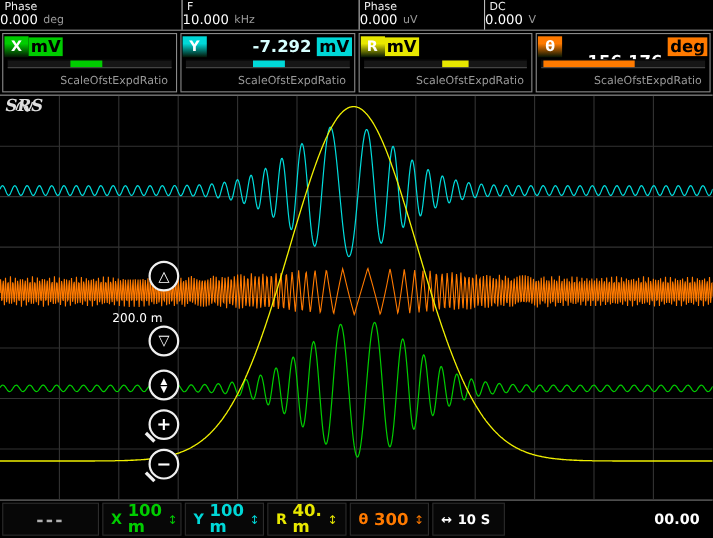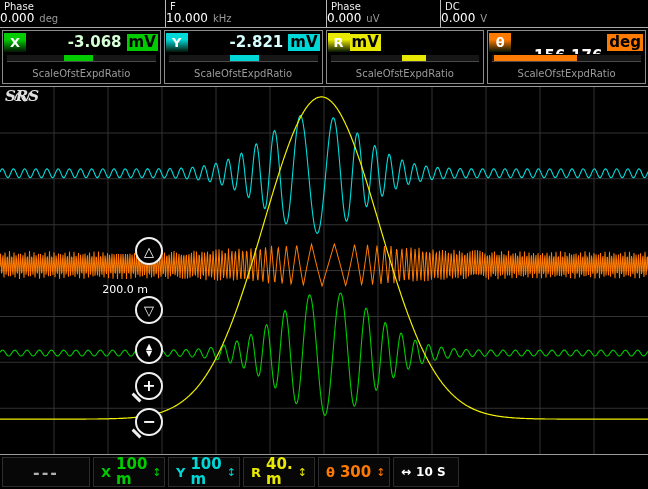--- a/index.html
+++ b/index.html
@@ -18,21 +18,21 @@
 
   
   .chrow{height:58px;display:flex;gap:3px;padding:2px;background:#000}
   .chbox{flex:1;border:1px solid #8a8a8a;background:#000;display:flex;flex-direction:column}
   .chtop{height:21px;display:flex;align-items:center;padding:1px 2px 0 1px}
   .chip{width:22px;height:19px;line-height:19px;text-align:center;font-size:13px;font-weight:bold;color:#fff}
   .chval{flex:1;text-align:right;font-size:15px;font-weight:bold;padding-right:5px;line-height:1}
   .chunit{min-width:30px;height:17px;line-height:17px;text-align:center;font-size:15px;font-weight:bold;color:#000;padding:0 2px}
   .chslider{position:relative;height:8px;margin:2px 4px 1px 4px;background:#161616;border-top:1px solid #000;border-bottom:1px solid #4a4a4a}
   .chthumb{position:absolute;top:0;bottom:0}
-  .chmenu{display:flex;justify-content:center;align-items:center;padding:0 7px;font-size:10px;color:#9a9a9a;flex:1}
+  .chmenu{display:flex;justify-content:flex-end;align-items:center;padding:0 7px;font-size:10px;color:#9a9a9a;flex:1}
   .chmenu span{cursor:pointer}
 
   
   .plot{position:relative;height:368px;border-top:1px solid #999;background:#000}
   .plot svg{position:absolute;left:0;top:0;width:100%;height:100%;display:block}
   .logo{position:absolute;top:2px;left:5px;display:flex;align-items:center;gap:0;color:#e0e0e0}
   .logo .logotext{font-family:"DejaVu Serif",serif;font-style:italic;font-size:15px;font-weight:bold;line-height:1}
 
   .pbtn{position:absolute;left:135px;width:28px;height:28px;border:2px solid #f0f0f0;border-radius:50%;
         background:#000;display:flex;align-items:center;justify-content:center;color:#fff;cursor:pointer}
@@ -81,38 +81,37 @@
       <span class="tval">0.000</span>
       <span class="tunit">V</span>
     </div>
   </div>
 
   <div class="chrow">
 
     <div class="chbox">
       <div class="chtop">
         <span class="chip" style="background: linear-gradient(rgb(0, 204, 0) 35%, rgb(4, 20, 4) 100%);">X</span>
-        <span class="chval" style="color: rgb(214, 255, 214);">-3.068</span>
         <span class="chunit" style="background: rgb(0, 204, 0);">mV</span>
       </div>
       <div class="chslider">
         <span class="chthumb" style="left: 38%; width: 20%; background: rgb(0, 204, 0);"></span>
       </div>
       <div class="chmenu">
         <span>Scale</span>
         <span>Ofst</span>
         <span>Expd</span>
         <span>Ratio</span>
       </div>
     </div>
 
     <div class="chbox">
       <div class="chtop">
         <span class="chip" style="background: linear-gradient(rgb(0, 216, 216) 35%, rgb(4, 20, 4) 100%);">Y</span>
-        <span class="chval" style="color: rgb(214, 255, 255);">-2.821</span>
+        <span class="chval" style="color: rgb(214, 255, 255);">-7.292</span>
         <span class="chunit" style="background: rgb(0, 216, 216);">mV</span>
       </div>
       <div class="chslider">
         <span class="chthumb" style="left: 41%; width: 20%; background: rgb(0, 216, 216);"></span>
       </div>
       <div class="chmenu">
         <span>Scale</span>
         <span>Ofst</span>
         <span>Expd</span>
         <span>Ratio</span>
@@ -237,14 +236,17 @@
       <span class="farr">↕</span>
     </div>
 
     <div class="fcell f-time">
       <span>↔</span>
       <span>10 S</span>
     </div>
 
     <div class="fcell f-spacer"></div>
 
+    <div class="fcell f-clock">
+      <span>00.00</span>
+    </div>
   </div>
 </div>
 
 </body></html>

